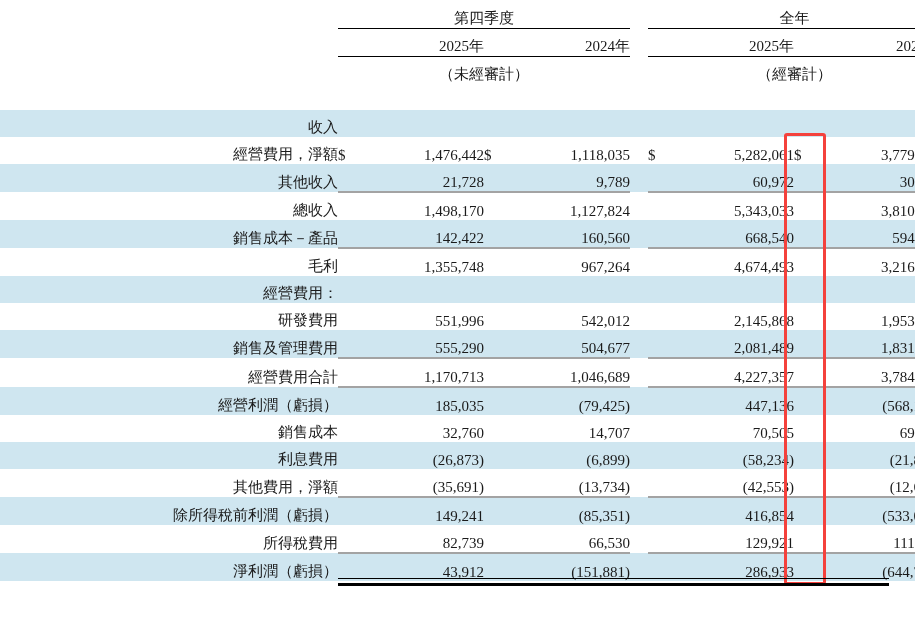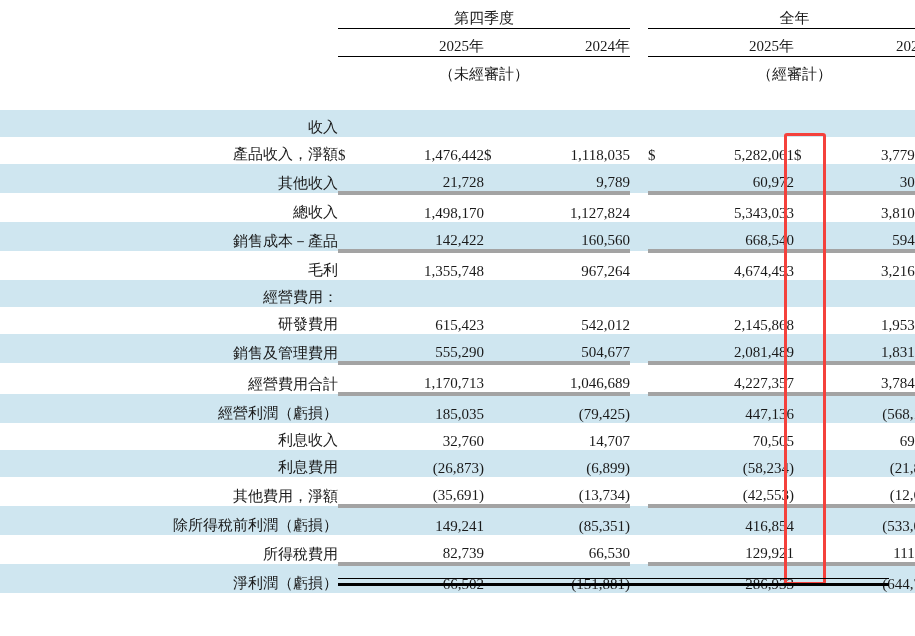--- a/index.html
+++ b/index.html
@@ -84,21 +84,21 @@
     font-size: 15px;
     padding-left: 2px;
   }
   .ind0 { padding-left: 30px; }
   .ind1 { padding-left: 52px; }
   .ind2 { padding-left: 66px; margin-left: 30px; }
 
   tr.shade td { background: #cfe6f0; }
 
   
-  td.topline { border-top: 4px solid #a3a3a3; }
+  td.topline { border-top: 2px solid #a3a3a3; }
 
   
   #redbox {
     position: absolute;
     border: 3px solid #f4413c;
     border-radius: 3px;
     pointer-events: none;
   }
   
   #bottomrule {
@@ -166,21 +166,21 @@
           <td class="num"></td>
           <td class="cur"></td>
           <td class="num"></td>
           <td></td>
           <td class="cur"></td>
           <td class="num"></td>
           <td class="cur"></td>
           <td class="num"></td>
         </tr>
         <tr class="dr">
-          <td class="lbl ind1">產品收入，淨額</td>
+          <td class="lbl ind1">經營費用，淨額</td>
           <td class="cur">$</td>
           <td class="num">1,476,442</td>
           <td class="cur">$</td>
           <td class="num">1,118,035</td>
           <td></td>
           <td class="cur">$</td>
           <td class="num">5,282,061</td>
           <td class="cur">$</td>
           <td class="num">3,779,546</td>
         </tr>
@@ -240,21 +240,21 @@
           <td class="num"></td>
           <td></td>
           <td class="cur"></td>
           <td class="num"></td>
           <td class="cur"></td>
           <td class="num"></td>
         </tr>
         <tr class="dr">
           <td class="lbl ind1">研發費用</td>
           <td class="cur"></td>
-          <td class="num">615,423</td>
+          <td class="num">551,996</td>
           <td class="cur"></td>
           <td class="num">542,012</td>
           <td></td>
           <td class="cur"></td>
           <td class="num">2,145,868</td>
           <td class="cur"></td>
           <td class="num">1,953,295</td>
         </tr>
         <tr class="dr shade">
           <td class="lbl ind1">銷售及管理費用</td>
@@ -286,21 +286,21 @@
           <td class="num topline">185,035</td>
           <td class="cur topline"></td>
           <td class="num topline">(79,425)</td>
           <td></td>
           <td class="cur topline"></td>
           <td class="num topline">447,136</td>
           <td class="cur topline"></td>
           <td class="num topline">(568,199)</td>
         </tr>
         <tr class="dr">
-          <td class="lbl ind1">利息收入</td>
+          <td class="lbl ind1">銷售成本</td>
           <td class="cur"></td>
           <td class="num">32,760</td>
           <td class="cur"></td>
           <td class="num">14,707</td>
           <td></td>
           <td class="cur"></td>
           <td class="num">70,505</td>
           <td class="cur"></td>
           <td class="num">69,641</td>
         </tr>
@@ -348,21 +348,21 @@
           <td class="num">66,530</td>
           <td></td>
           <td class="cur"></td>
           <td class="num">129,921</td>
           <td class="cur"></td>
           <td class="num">111,785</td>
         </tr>
         <tr class="dr shade">
           <td class="lbl ind0">淨利潤（虧損）</td>
           <td class="cur topline"></td>
-          <td class="num topline">66,502</td>
+          <td class="num topline">43,912</td>
           <td class="cur topline"></td>
           <td class="num topline">(151,881)</td>
           <td></td>
           <td class="cur topline"></td>
           <td class="num topline">286,933</td>
           <td class="cur topline"></td>
           <td class="num topline">(644,786)</td>
         </tr>
       </tbody>
   </table>

